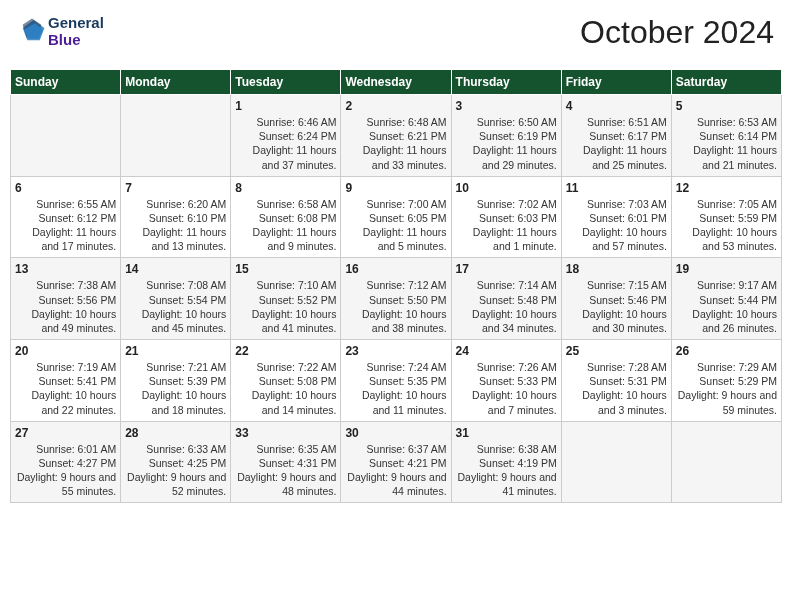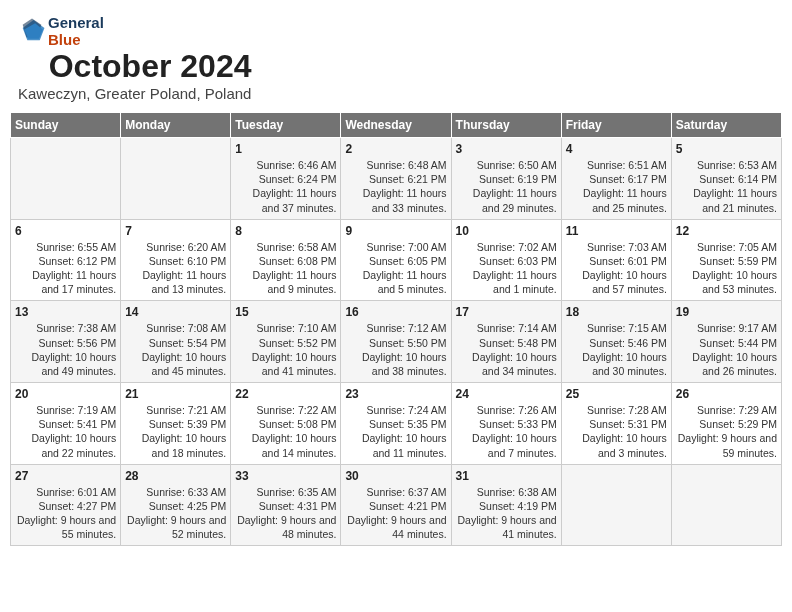--- a/index.html
+++ b/index.html
@@ -7,53 +7,52 @@
       font-family: Arial, sans-serif;
       background: #fff;
       width: 792px;
       min-height: 612px;
       padding: 10px;
     }
     .header {
       display: flex;
       justify-content: space-between;
       align-items: flex-start;
-      margin-bottom: 6px;
+      margin-bottom: 14px;
       padding: 4px 8px;
-      flex-direction: column;
     }
     .logo {
       display: flex;
       align-items: center;
       gap: 2px;
     }
     .logo-icon {
       width: 28px;
       height: 28px;
     }
     .title-block {
       text-align: right;
     }
     .title-block h1 {
       font-size: 32px;
-      font-weight: bold;
+      font-weight: normal;
       color: #222;
     }
     .title-block h2 {
       font-size: 15px;
       font-weight: normal;
       color: #444;
     }
     .calendar {
       width: 100%;
       border-collapse: collapse;
       font-size: 11px;
     }
     .calendar thead tr th {
-      background-color: #737373;
+      background-color: #14532d;
       color: #fff;
       padding: 5px 4px;
       text-align: left;
       font-size: 12px;
       font-weight: bold;
       border: 1px solid #fff;
     }
     .calendar tbody tr td {
       border: 1px solid #ccc;
       vertical-align: top;
@@ -92,26 +91,25 @@
 
 <div class="header">
   <div class="logo">
     <svg class="logo-icon" viewBox="0 0 36 36">
       <polygon points="20,4 34,14 28,30 12,30 6,14" fill="#2e7fc1" opacity="0.85"></polygon>
       <polygon points="18,2 30,10 25,26 11,26 6,10" fill="#1a3a5c" opacity="0.6"></polygon>
       <polygon points="22,8 32,16 27,28 13,28 8,16" fill="#2e7fc1"></polygon>
     </svg>
     <div>
       <div style="font-size:15px;font-weight:bold;color:#1a3a5c;">General</div>
-      <div style="font-size:15px;font-weight:bold;color:#c2410c;">Blue</div>
+      <div style="font-size:15px;font-weight:bold;color:#4c1d95;">Blue</div>
     </div>
   </div>
   <div class="title-block">
     <h1>October 2024</h1>
-    <h2>Kaweczyn, Greater Poland, Poland</h2>
   </div>
 </div>
 
 <table class="calendar">
   <thead>
     <tr id="weekday-header">
         <th>Sunday</th>
         <th>Monday</th>
         <th>Tuesday</th>
         <th>Wednesday</th>

